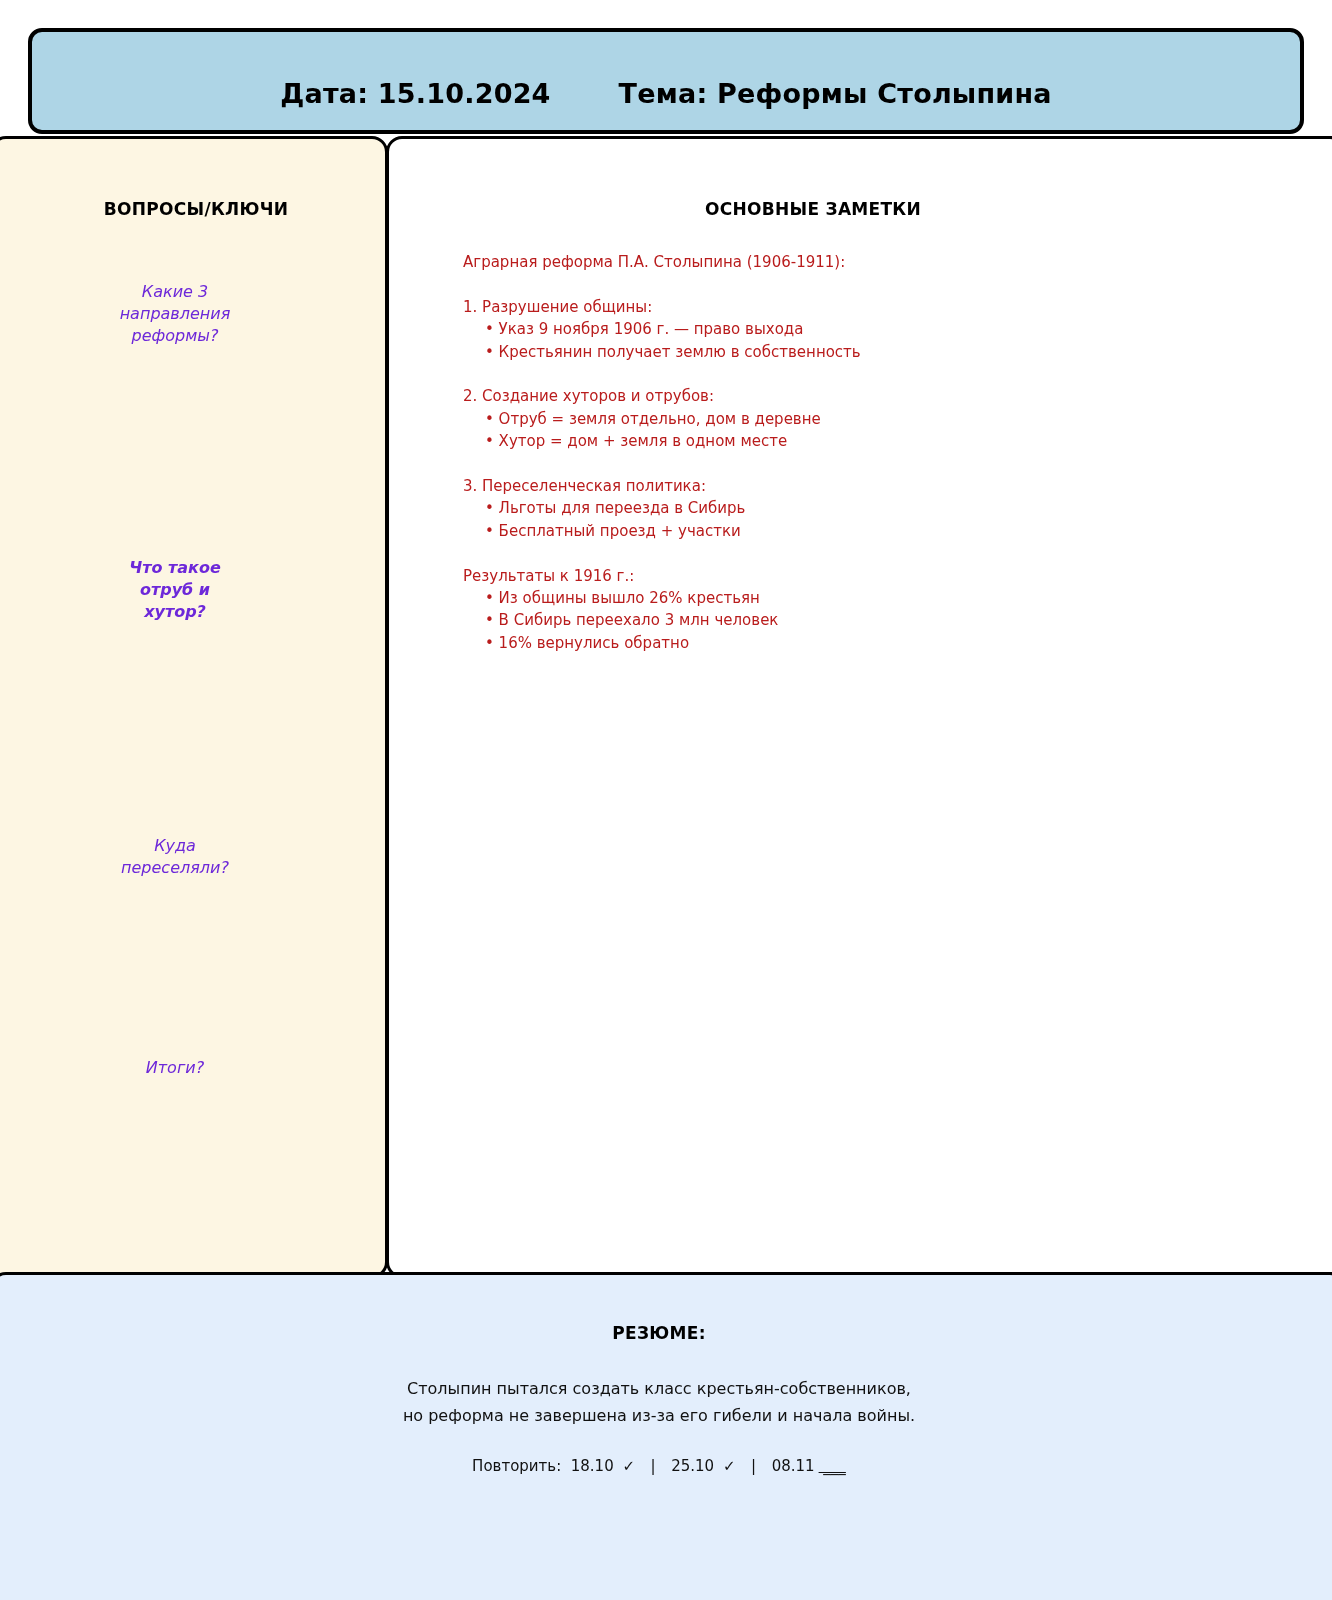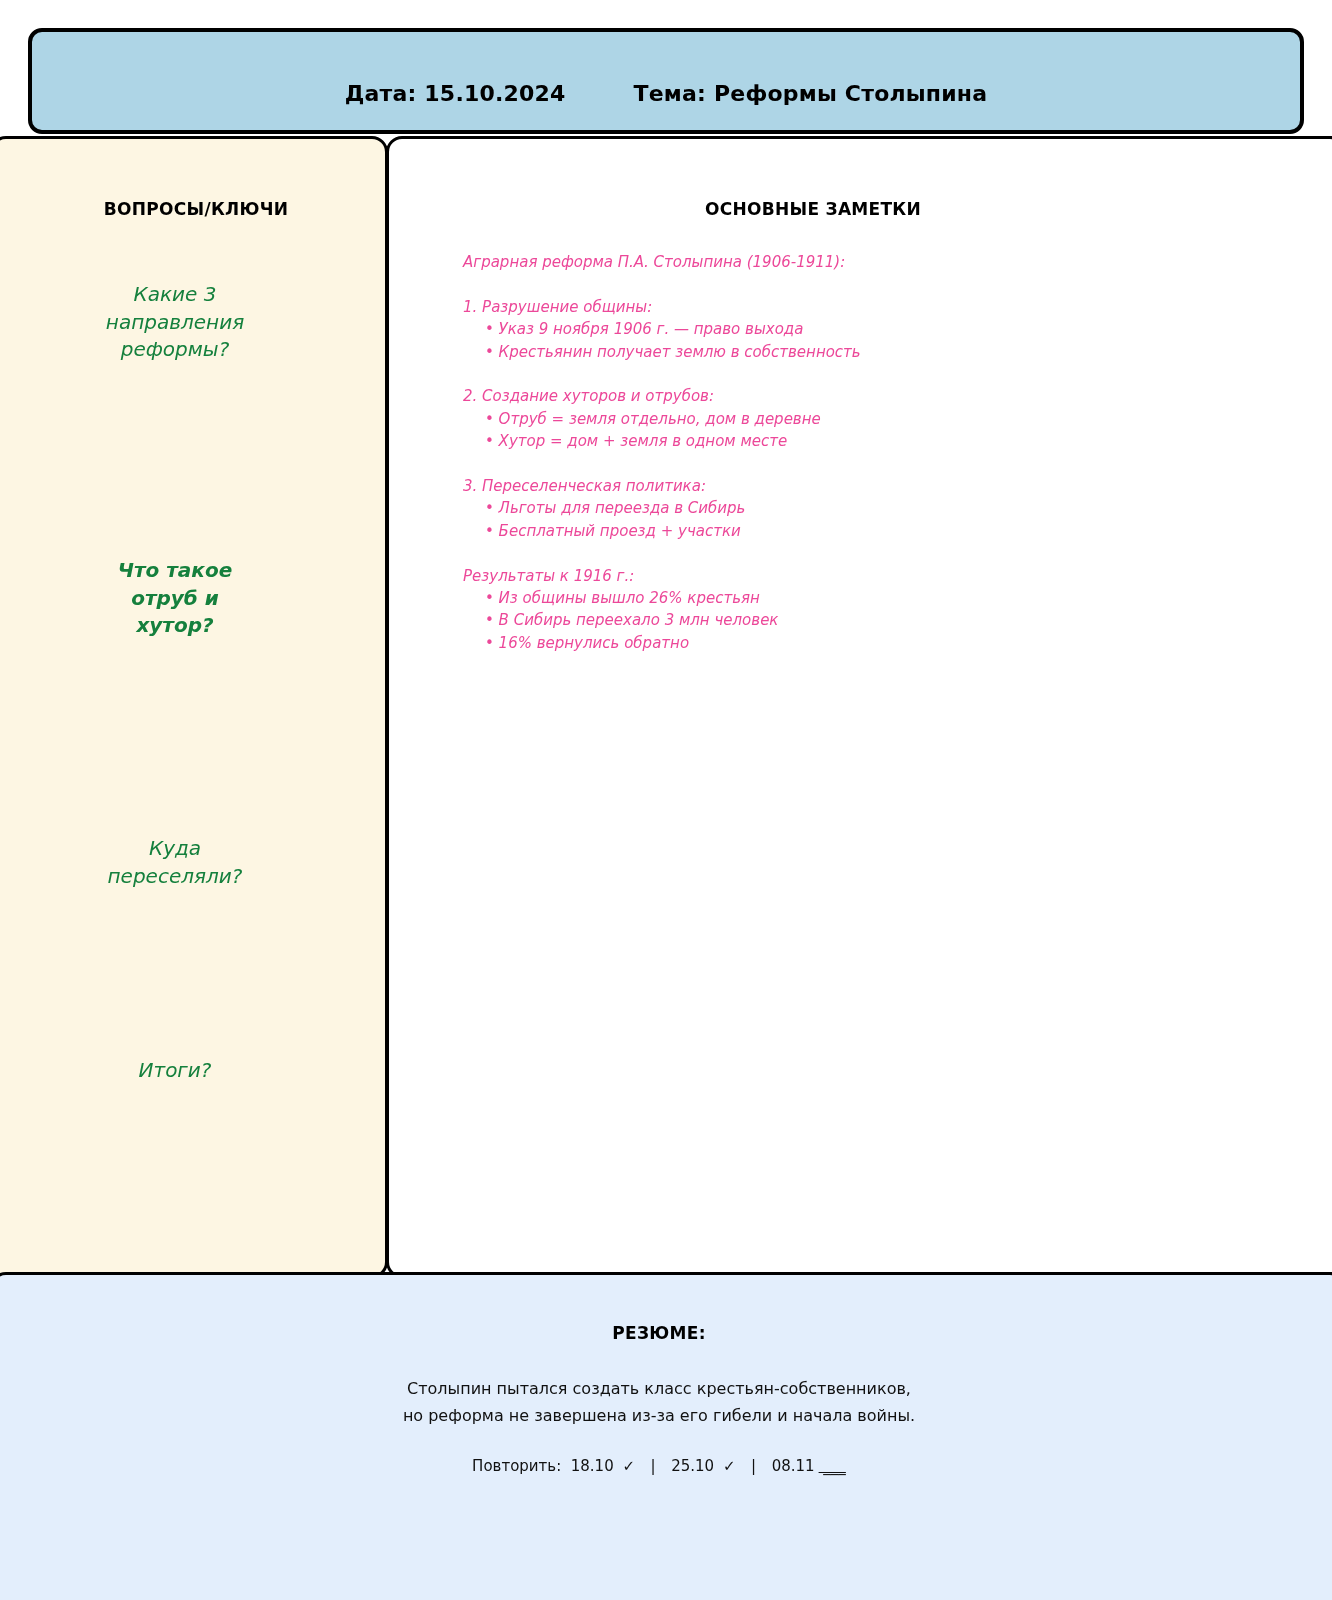--- a/index.html
+++ b/index.html
@@ -40,21 +40,21 @@
     justify-content: center;
     z-index: 5;
   }
   #header-inner {
     display: flex;
     align-items: baseline;
     gap: 68px;
     transform: translateY(2px);
   }
   .header-text {
-    font-size: 22px;
+    font-size: 27px;
     font-weight: bold;
     color: #000000;
     white-space: nowrap;
     letter-spacing: .2px;
     margin-top: 20px;
   }
 
   
   #questions-panel {
     position: absolute;
@@ -79,23 +79,23 @@
     font-size: 17px;
     font-weight: bold;
     color: #000000;
     letter-spacing: .3px;
   }
   .question-cue {
     position: absolute;
     right: 90px;
     width: 240px;
     text-align: center;
-    font-size: 20px;
+    font-size: 16px;
     font-style: italic;
-    color: #15803d;
+    color: #6d28d9;
     line-height: 1.38;
   }
   .question-cue .qline { display: block; }
 
   
   #notes-panel {
     position: absolute;
     left: 386px;
     top: 136px;
     width: 960px;
@@ -120,24 +120,23 @@
     letter-spacing: .3px;
   }
   #notes-body {
     position: absolute;
     left: 74px;
     top: 112px;
     right: 40px;
   }
   .note-line {
     font-size: 15px;
-    color: #ec4899;
+    color: #b91c1c;
     line-height: 22.4px;
     white-space: pre;
-    font-style: italic;
   }
   .note-line.spacer { height: 22.4px; }
   .note-line.bullet { padding-left: 22px; }
 
   
   #summary-panel {
     position: absolute;
     left: -10px;
     top: 1272px;
     width: 1356px;

